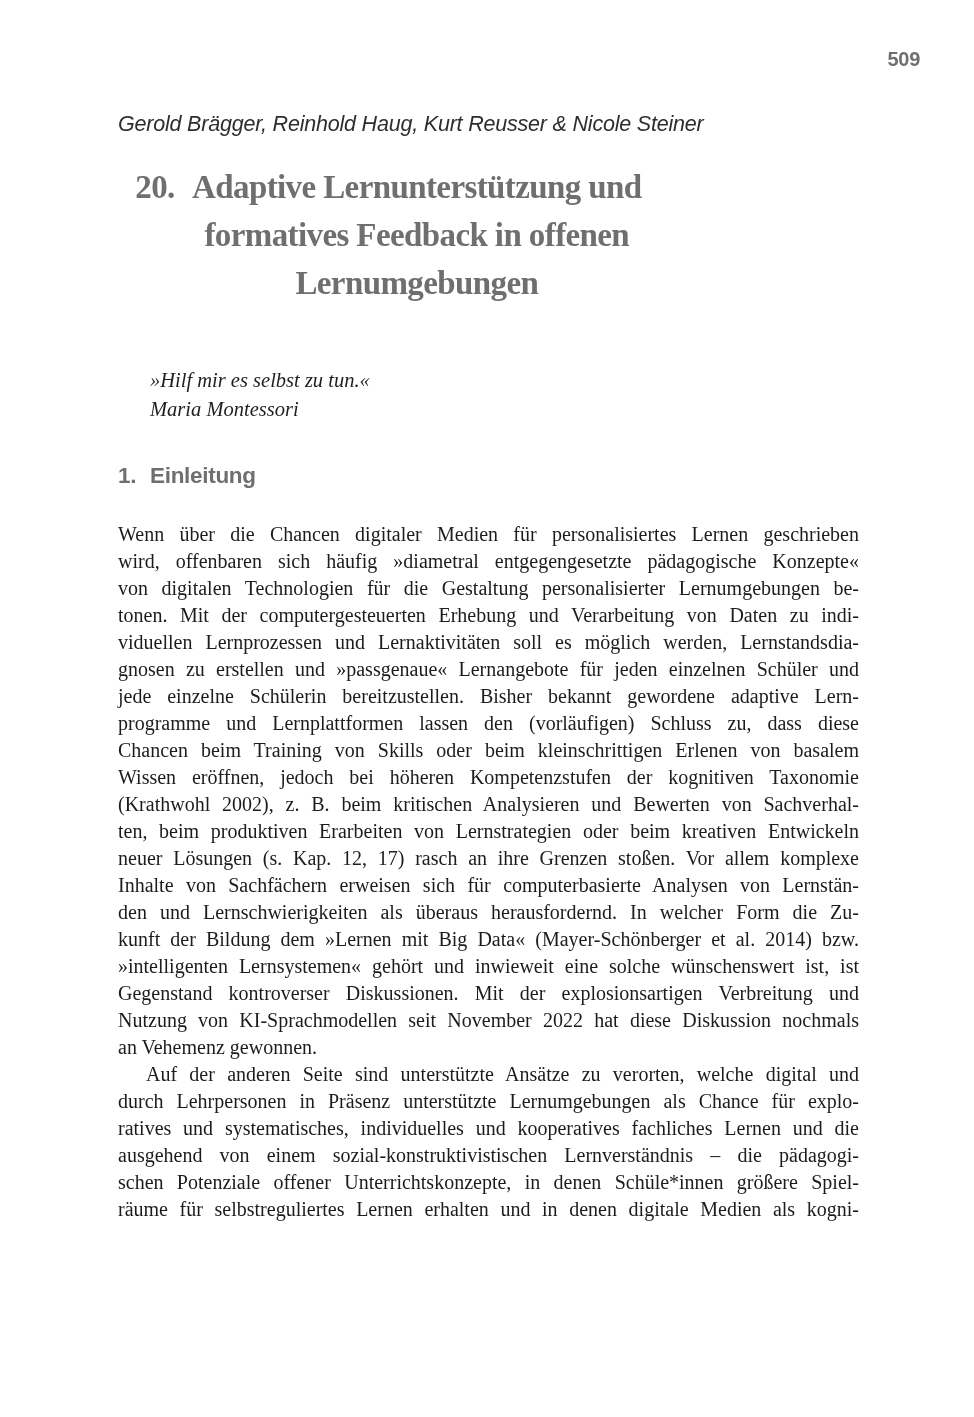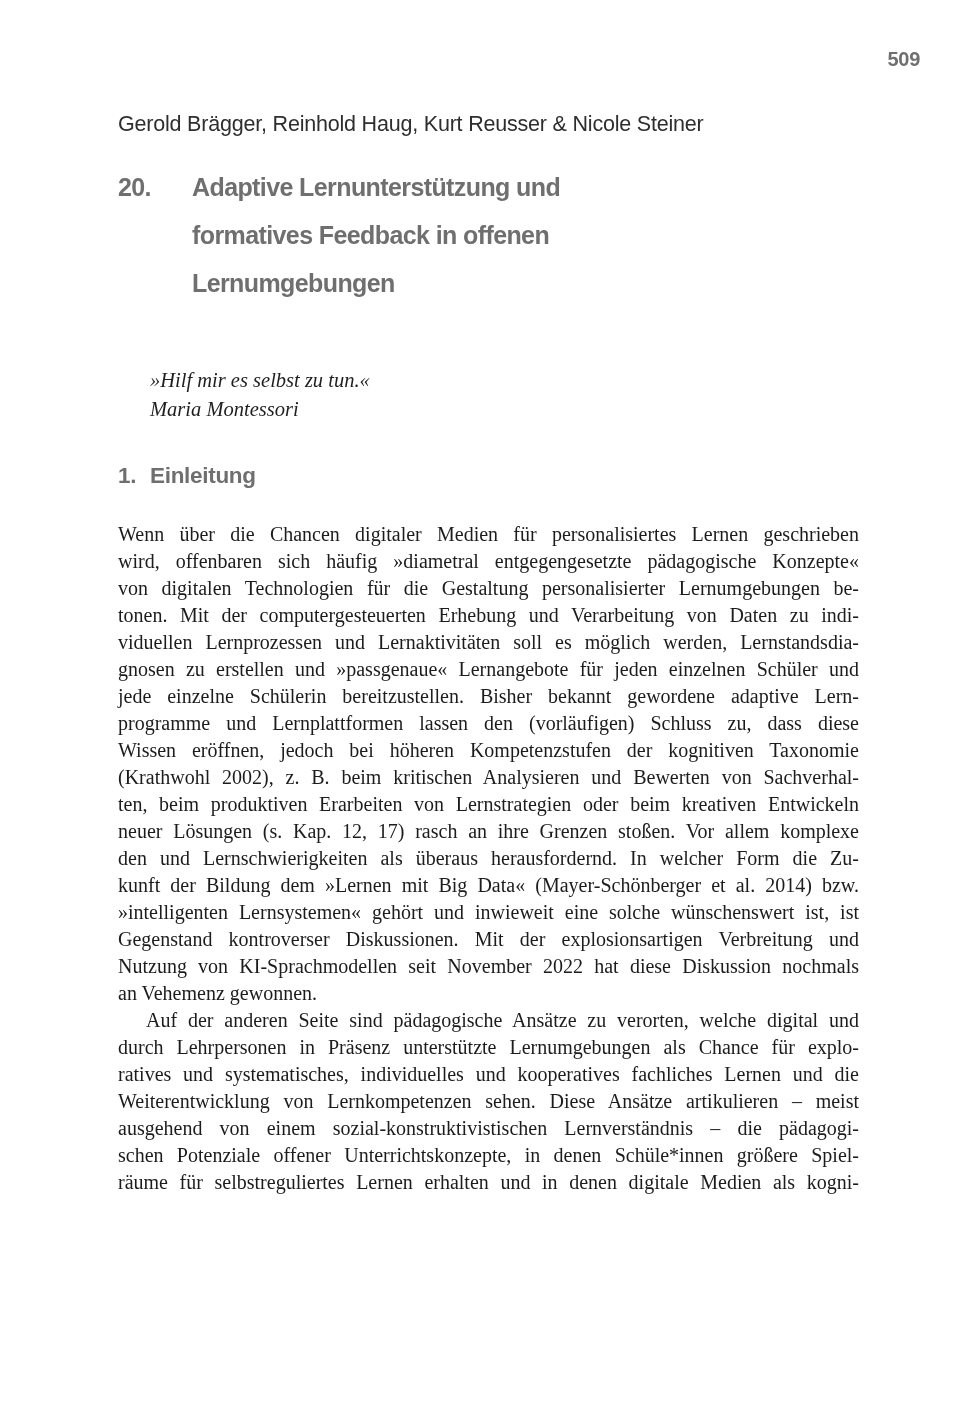--- a/index.html
+++ b/index.html
@@ -25,36 +25,38 @@
     position: absolute;
     left: 118px;
     width: 741px;
     top: 0;
   }
   .authors {
     position: absolute;
     top: 112px;
     left: 0;
     font-family: "Liberation Sans", sans-serif;
+    font-style: italic;
     font-size: 21.5px;
     letter-spacing: -0.2px;
     color: #2e2e2e;
     white-space: nowrap;
   }
   .chapter-title {
     position: absolute;
     top: 163px;
     left: 0;
     display: flex;
-    font-family: Liberation Sans, sans-serif;
+    font-family: Liberation Serif, serif;
     font-weight: 700;
-    font-size: 25px;
+    font-size: 33px;
     line-height: 48px;
     letter-spacing: -0.6px;
     color: #6f6f6f;
+    text-align: center;
   }
   .chapter-title .chap-num { width: 74px; flex: 0 0 auto; }
   .chapter-title .title-lines { flex: 1; }
   .epigraph {
     position: absolute;
     top: 358px;
     left: 32px;
     font-family: "Liberation Serif", serif;
     font-style: italic;
     font-size: 20.5px;
@@ -134,36 +136,37 @@
     <div class="body-text">
       <div class="para-p1">
           <div class="body-line">Wenn über die Chancen digitaler Medien für personalisiertes Lernen geschrieben</div>
           <div class="body-line">wird, offenbaren sich häufig »diametral entgegengesetzte pädagogische Konzepte«</div>
           <div class="body-line">von digitalen Technologien für die Gestaltung personalisierter Lernumgebungen be-</div>
           <div class="body-line">tonen. Mit der computergesteuerten Erhebung und Verarbeitung von Daten zu indi-</div>
           <div class="body-line">viduellen Lernprozessen und Lernaktivitäten soll es möglich werden, Lernstandsdia-</div>
           <div class="body-line">gnosen zu erstellen und »passgenaue« Lernangebote für jeden einzelnen Schüler und</div>
           <div class="body-line">jede einzelne Schülerin bereitzustellen. Bisher bekannt gewordene adaptive Lern-</div>
           <div class="body-line">programme und Lernplattformen lassen den (vorläufigen) Schluss zu, dass diese</div>
+          <div class="body-line">Chancen beim Training von Skills oder beim kleinschrittigen Erlenen von basalem</div>
           <div class="body-line">Wissen eröffnen, jedoch bei höheren Kompetenzstufen der kognitiven Taxonomie</div>
           <div class="body-line">(Krathwohl 2002), z. B. beim kritischen Analysieren und Bewerten von Sachverhal-</div>
           <div class="body-line">ten, beim produktiven Erarbeiten von Lernstrategien oder beim kreativen Entwickeln</div>
           <div class="body-line">neuer Lösungen (s. Kap. 12, 17) rasch an ihre Grenzen stoßen. Vor allem komplexe</div>
+          <div class="body-line">Inhalte von Sachfächern erweisen sich für computerbasierte Analysen von Lernstän-</div>
           <div class="body-line">den und Lernschwierigkeiten als überaus herausfordernd. In welcher Form die Zu-</div>
           <div class="body-line">kunft der Bildung dem »Lernen mit Big Data« (Mayer-Schönberger et al. 2014) bzw.</div>
           <div class="body-line">»intelligenten Lernsystemen« gehört und inwieweit eine solche wünschenswert ist, ist</div>
           <div class="body-line">Gegenstand kontroverser Diskussionen. Mit der explosionsartigen Verbreitung und</div>
           <div class="body-line">Nutzung von KI-Sprachmodellen seit November 2022 hat diese Diskussion nochmals</div>
           <div class="body-line">an Vehemenz gewonnen.</div>
         </div>
       <div class="para-p2">
-          <div class="body-line">Auf der anderen Seite sind pädagogische Ansätze zu verorten, welche digital und</div>
+          <div class="body-line">Auf der anderen Seite sind unterstützte Ansätze zu verorten, welche digital und</div>
           <div class="body-line">durch Lehrpersonen in Präsenz unterstützte Lernumgebungen als Chance für explo-</div>
           <div class="body-line">ratives und systematisches, individuelles und kooperatives fachliches Lernen und die</div>
-          <div class="body-line">Weiterentwicklung von Lernkompetenzen sehen. Diese Ansätze artikulieren – meist</div>
           <div class="body-line">ausgehend von einem sozial-konstruktivistischen Lernverständnis – die pädagogi-</div>
           <div class="body-line">schen Potenziale offener Unterrichtskonzepte, in denen Schüle*innen größere Spiel-</div>
           <div class="body-line">räume für selbstreguliertes Lernen erhalten und in denen digitale Medien als kogni-</div>
         </div>
     </div>
 
   </div>
 
   <div class="footer">Lizensiert für IQES online © Verlagsgruppe Beltz. Alle Rechte vorbehalten.</div>
 

